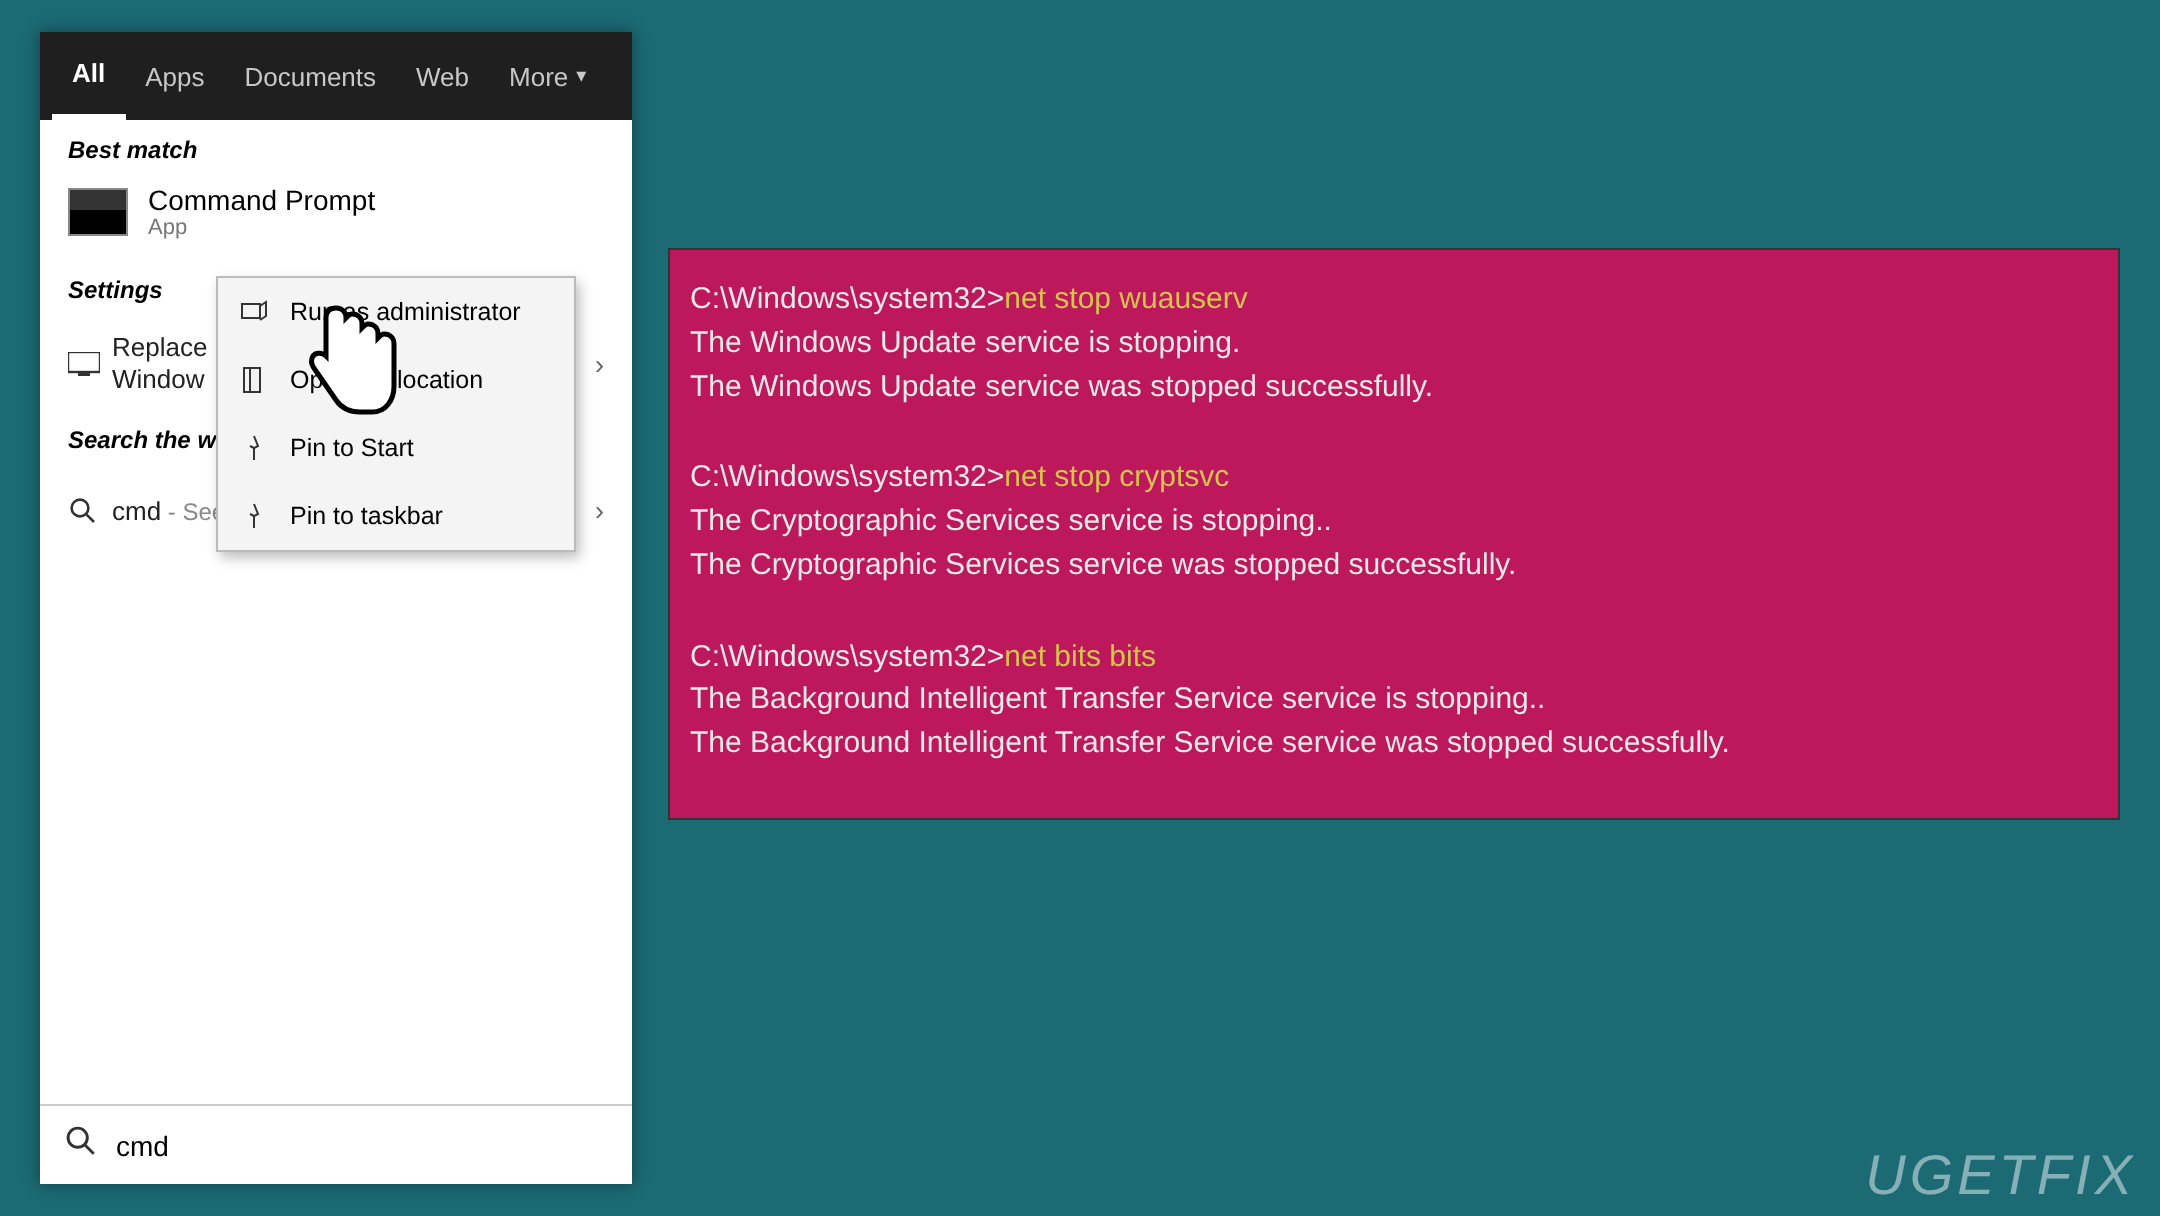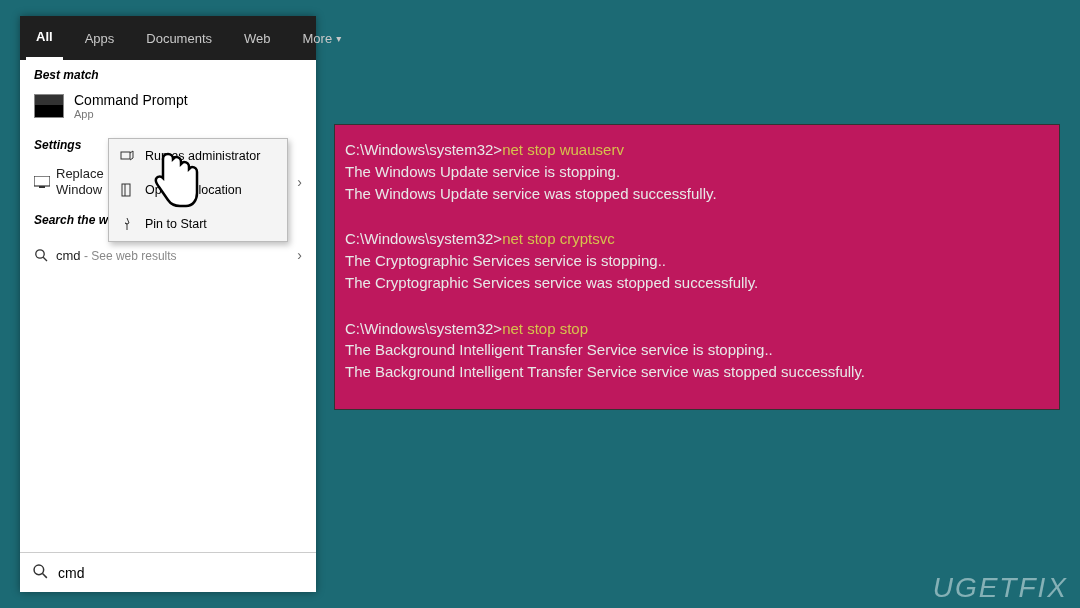--- a/index.html
+++ b/index.html
@@ -17,21 +17,21 @@
     background: #fff;
     box-shadow: 0 0 8px rgba(0,0,0,.4);
     display: flex; flex-direction: column;
     height: 576px;
   }
   .tabs {
     background: #1f1f1f;
     display: flex; align-items: flex-start;
     height: 44px;
     padding: 0 6px;
-    gap: 12px;
+    gap: 0;
   }
   .tab {
     color: #c8c8c8;
     font-size: 13px;
     padding: 0 10px;
     height: 100%;
     display: flex; align-items: center;
     cursor: pointer;
   }
   .tab.active {
@@ -236,30 +236,38 @@
     <span>Open file location</span>
   </div>
   <div class="ctx-item">
     <span class="ctx-icon">
       <svg width="14" height="14" viewBox="0 0 14 14">
           <path d="M7 1 L9 6 L7 7 L7 13 M7 7 L5 6 Z" fill="none" stroke="#333"></path>
         </svg>
     </span>
     <span>Pin to Start</span>
   </div>
+  <div class="ctx-item">
+    <span class="ctx-icon">
+      <svg width="14" height="14" viewBox="0 0 14 14">
+          <path d="M7 1 L9 6 L7 7 L7 13 M7 7 L5 6 Z" fill="none" stroke="#333"></path>
+        </svg>
+    </span>
+    <span>Pin to taskbar</span>
+  </div>
 </div>
 
 <svg class="cursor-hand" width="54" height="64" viewBox="0 0 54 64">
   <path d="M20 6 C17 6 15 8 15 11 L15 30 C13 28 9 28 8 31 C7 34 9 36 11 39 L20 52 C22 55 26 58 32 58 L38 58 C45 58 49 52 49 45 L49 24 C49 21 47 19 44 19 C43 19 42 20 41 21 L41 19 C41 16 39 14 36 14 C35 14 34 15 33 16 L33 14 C33 11 31 9 28 9 C27 9 26 10 25 11 L25 11 C25 8 23 6 20 6 Z" fill="#fff" stroke="#000" stroke-width="2.5"></path>
 </svg>
 
 <div class="terminal"><div class="term-block"><span class="prompt-path">C:\Windows\system32&gt;</span><span class="cmd-yellow">net stop wuauserv</span>
 <span>The Windows Update service is stopping.</span>
 <span>The Windows Update service was stopped successfully.</span>
 </div><div class="term-block"><span class="prompt-path">C:\Windows\system32&gt;</span><span class="cmd-yellow">net stop cryptsvc</span>
 <span>The Cryptographic Services service is stopping..</span>
 <span>The Cryptographic Services service was stopped successfully.</span>
-</div><div class="term-block"><span class="prompt-path">C:\Windows\system32&gt;</span><span class="cmd-yellow">net stop stop</span>
+</div><div class="term-block"><span class="prompt-path">C:\Windows\system32&gt;</span><span class="cmd-yellow">net bits bits</span>
 <span>The Background Intelligent Transfer Service service is stopping..</span>
 <span>The Background Intelligent Transfer Service service was stopped successfully.</span>
 </div></div>
 
 <div class="watermark">UGETFIX</div>
 
 </body></html>

